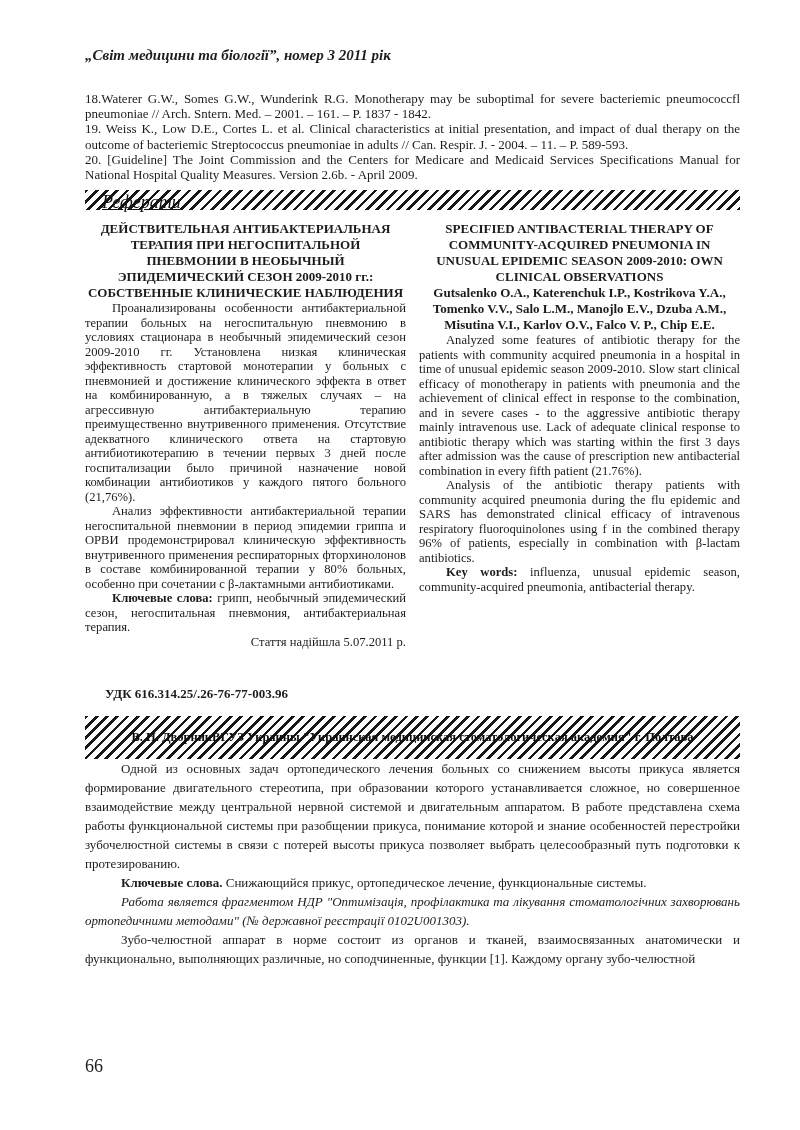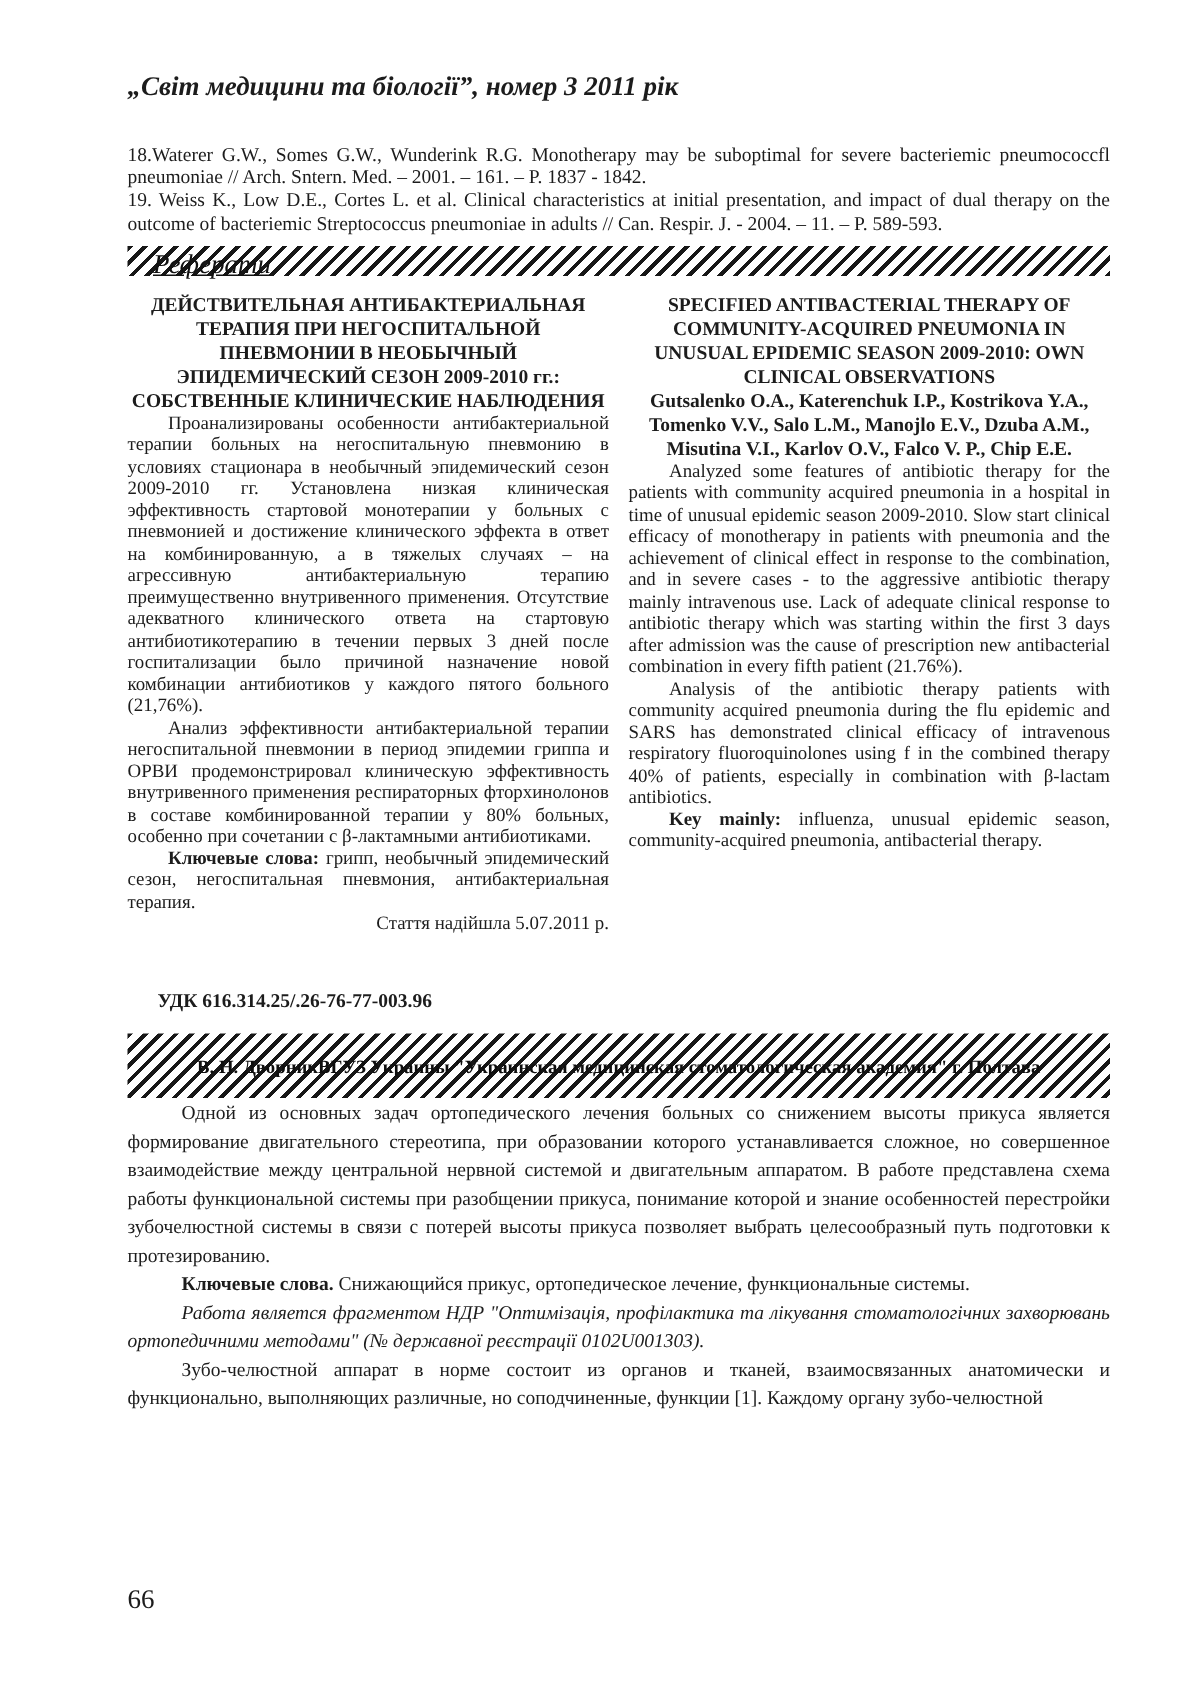--- a/index.html
+++ b/index.html
@@ -1,21 +1,21 @@
 <!DOCTYPE html>
 <html><head>
 <meta charset="utf-8">
 <style>
   html,body{margin:0;padding:0;background:#e8e8e8;}
   .page{
     width:800px;height:1130px;background:#ffffff;position:relative;
     font-family:"Liberation Serif","DejaVu Serif",serif;color:#1c1c1c;
     box-sizing:border-box;padding:47px 60px 0 85px;overflow:hidden;
   }
-  .journal-header{font-size:18px;font-weight:bold;font-style:italic;margin-bottom:27px;}
+  .journal-header{font-size:15px;font-weight:bold;font-style:italic;margin-bottom:27px;}
   .references p{font-size:13px;line-height:15.2px;text-align:justify;margin:0;}
   .hatch{
     background:repeating-linear-gradient(135deg,#171717 0px,#171717 2.6px,#ffffff 2.6px,#ffffff 7.3px);
   }
   .banner1{height:20px;margin-top:8px;position:relative;}
   .banner1 .label{
     position:absolute;left:17px;top:2px;font-size:18px;font-style:italic;color:#111;text-decoration:underline;
   }
   .columns{display:flex;gap:13px;margin-top:11px;}
   .col{flex:1;min-width:0;}
@@ -43,42 +43,43 @@
 </head>
 <body>
 
 <div class="page">
 
   <div class="journal-header">„Світ медицини та біології”, номер 3 2011 рік</div>
 
   <div class="references">
     <p>18.Waterer G.W., Somes G.W., Wunderink R.G. Monotherapy may be suboptimal for severe bacteriemic pneumococcfl pneumoniae // Arch. Sntern. Med. – 2001. – 161. – P. 1837 - 1842.</p>
     <p>19. Weiss K., Low D.E., Cortes L. et al. Clinical characteristics at initial presentation, and impact of dual therapy on the outcome of bacteriemic Streptococcus pneumoniae in adults // Can. Respir. J. - 2004. – 11. – P. 589-593.</p>
+    <p>20. [Guideline] The Joint Commission and the Centers for Medicare and Medicaid Services Specifications Manual for National Hospital Quality Measures. Version 2.6b. - April 2009.</p>
   </div>
 
   <div class="banner1 hatch">
     <span class="label">Реферати</span>
   </div>
 
   <div class="columns">
 
     <div class="col">
       <p class="col-title">ДЕЙСТВИТЕЛЬНАЯ АНТИБАКТЕРИАЛЬНАЯ ТЕРАПИЯ ПРИ НЕГОСПИТАЛЬНОЙ ПНЕВМОНИИ В НЕОБЫЧНЫЙ ЭПИДЕМИЧЕСКИЙ СЕЗОН 2009-2010 гг.: СОБСТВЕННЫЕ КЛИНИЧЕСКИЕ НАБЛЮДЕНИЯ</p>
       <p class="body-p">Проанализированы особенности антибактериальной терапии больных на негоспитальную пневмонию в условиях стационара в необычный эпидемический сезон 2009-2010 гг. Установлена низкая клиническая эффективность стартовой монотерапии у больных с пневмонией и достижение клинического эффекта в ответ на комбинированную, а в тяжелых случаях – на агрессивную антибактериальную терапию преимущественно внутривенного применения. Отсутствие адекватного клинического ответа на стартовую антибиотикотерапию в течении первых 3 дней после госпитализации было причиной назначение новой комбинации антибиотиков у каждого пятого больного (21,76%).</p>
       <p class="body-p">Анализ эффективности антибактериальной терапии негоспитальной пневмонии в период эпидемии гриппа и ОРВИ продемонстрировал клиническую эффективность внутривенного применения респираторных фторхинолонов в составе комбинированной терапии у 80% больных, особенно при сочетании с β-лактамными антибиотиками.</p>
       <p class="body-p"><span class="bold">Ключевые слова:</span><span> грипп, необычный эпидемический сезон, негоспитальная пневмония, антибактериальная терапия.</span></p>
       <p class="received">Стаття надійшла 5.07.2011 р.</p>
     </div>
 
     <div class="col">
       <p class="col-title">SPECIFIED ANTIBACTERIAL THERAPY OF COMMUNITY-ACQUIRED PNEUMONIA IN UNUSUAL EPIDEMIC SEASON 2009-2010: OWN CLINICAL OBSERVATIONS</p>
       <p class="col-authors">Gutsalenko O.A., Katerenchuk I.P., Kostrikova Y.A., Tomenko V.V., Salo L.M., Manojlo E.V., Dzuba A.M., Misutina V.I., Karlov O.V., Falco V. P., Chip E.E.</p>
       <p class="body-p">Analyzed some features of antibiotic therapy for the patients with community acquired pneumonia in a hospital in time of unusual epidemic season 2009-2010. Slow start clinical efficacy of monotherapy in patients with pneumonia and the achievement of clinical effect in response to the combination, and in severe cases - to the aggressive antibiotic therapy mainly intravenous use. Lack of adequate clinical response to antibiotic therapy which was starting within the first 3 days after admission was the cause of prescription new antibacterial combination in every fifth patient (21.76%).</p>
-      <p class="body-p">Analysis of the antibiotic therapy patients with community acquired pneumonia during the flu epidemic and SARS has demonstrated clinical efficacy of intravenous respiratory fluoroquinolones using f in the combined therapy 40% of patients, especially in combination with β-lactam antibiotics.</p>
-      <p class="body-p"><span class="bold">Key mainly:</span><span> influenza, unusual epidemic season, community-acquired pneumonia, antibacterial therapy.</span></p>
+      <p class="body-p">Analysis of the antibiotic therapy patients with community acquired pneumonia during the flu epidemic and SARS has demonstrated clinical efficacy of intravenous respiratory fluoroquinolones using f in the combined therapy 96% of patients, especially in combination with β-lactam antibiotics.</p>
+      <p class="body-p"><span class="bold">Key words:</span><span> influenza, unusual epidemic season, community-acquired pneumonia, antibacterial therapy.</span></p>
     </div>
 
   </div>
 
   <div class="article">
     <div class="udc">УДК 616.314.25/.26-76-77-003.96</div>
 
     <div class="banner2 hatch">
       <div class="bline">В. Н. Дворник</div>
       <div class="bline">ВГУЗ Украины "Украинская медицинская стоматологическая академия" г. Полтава</div>

